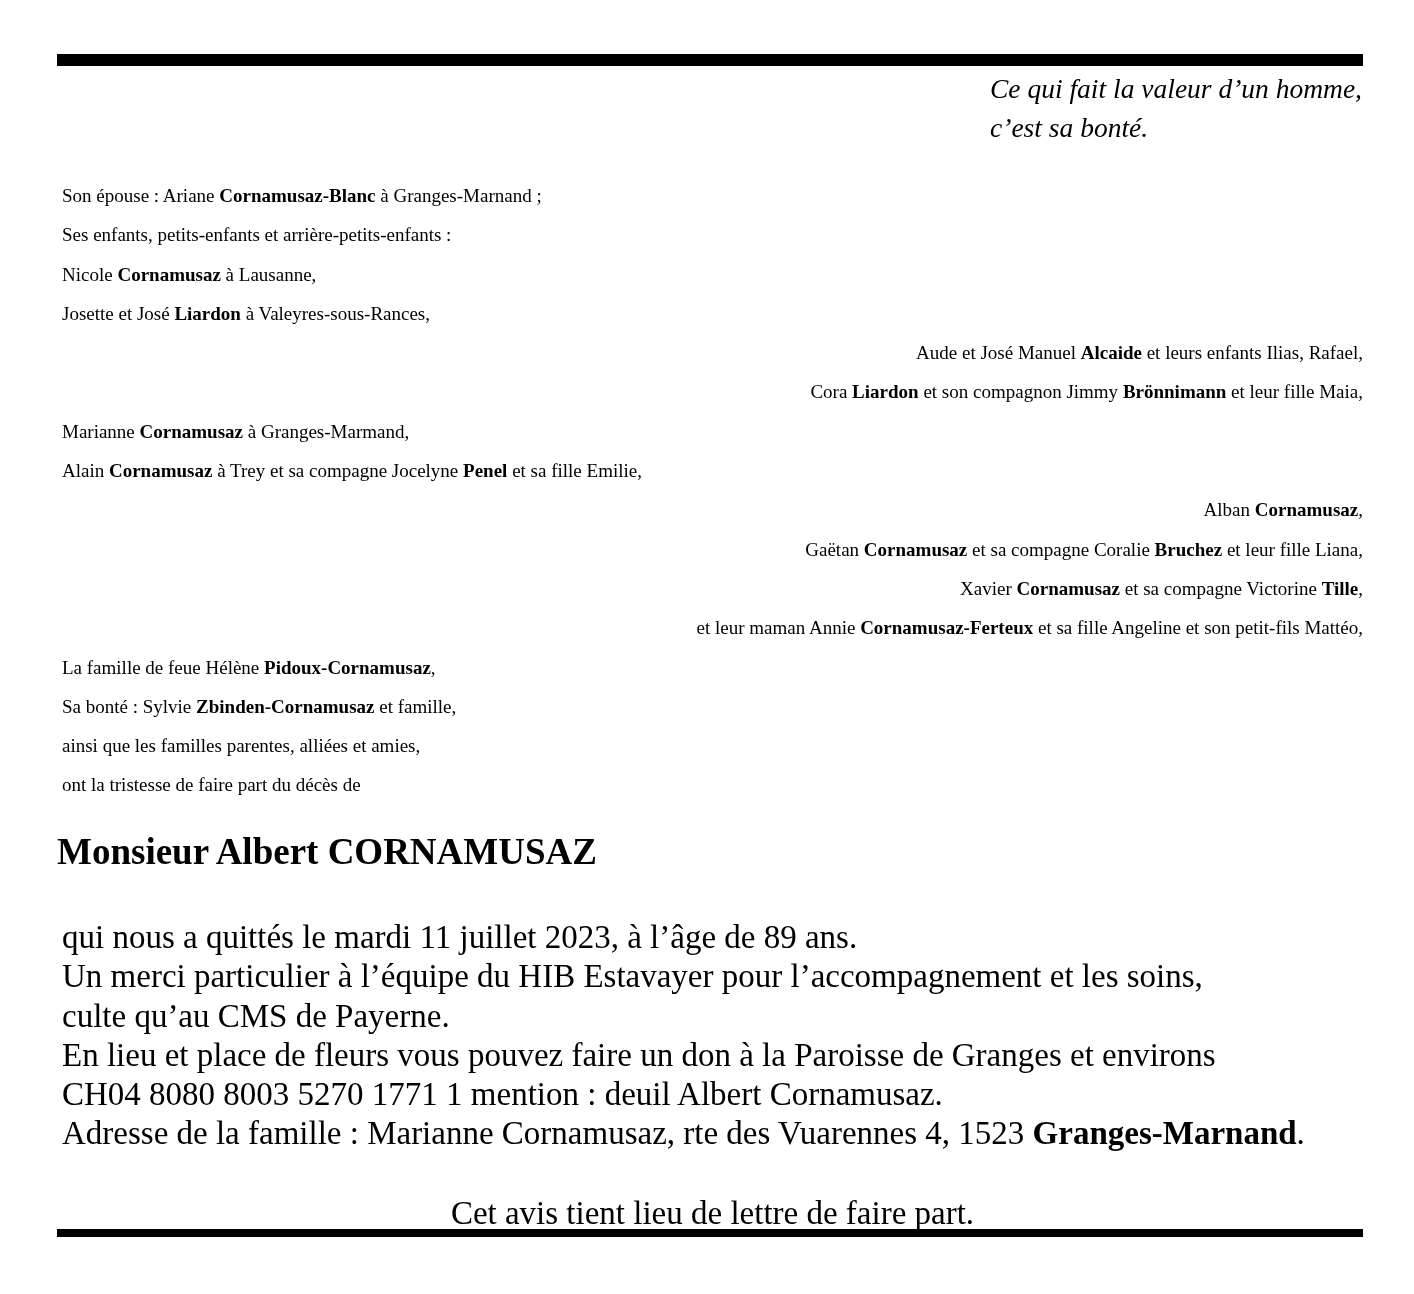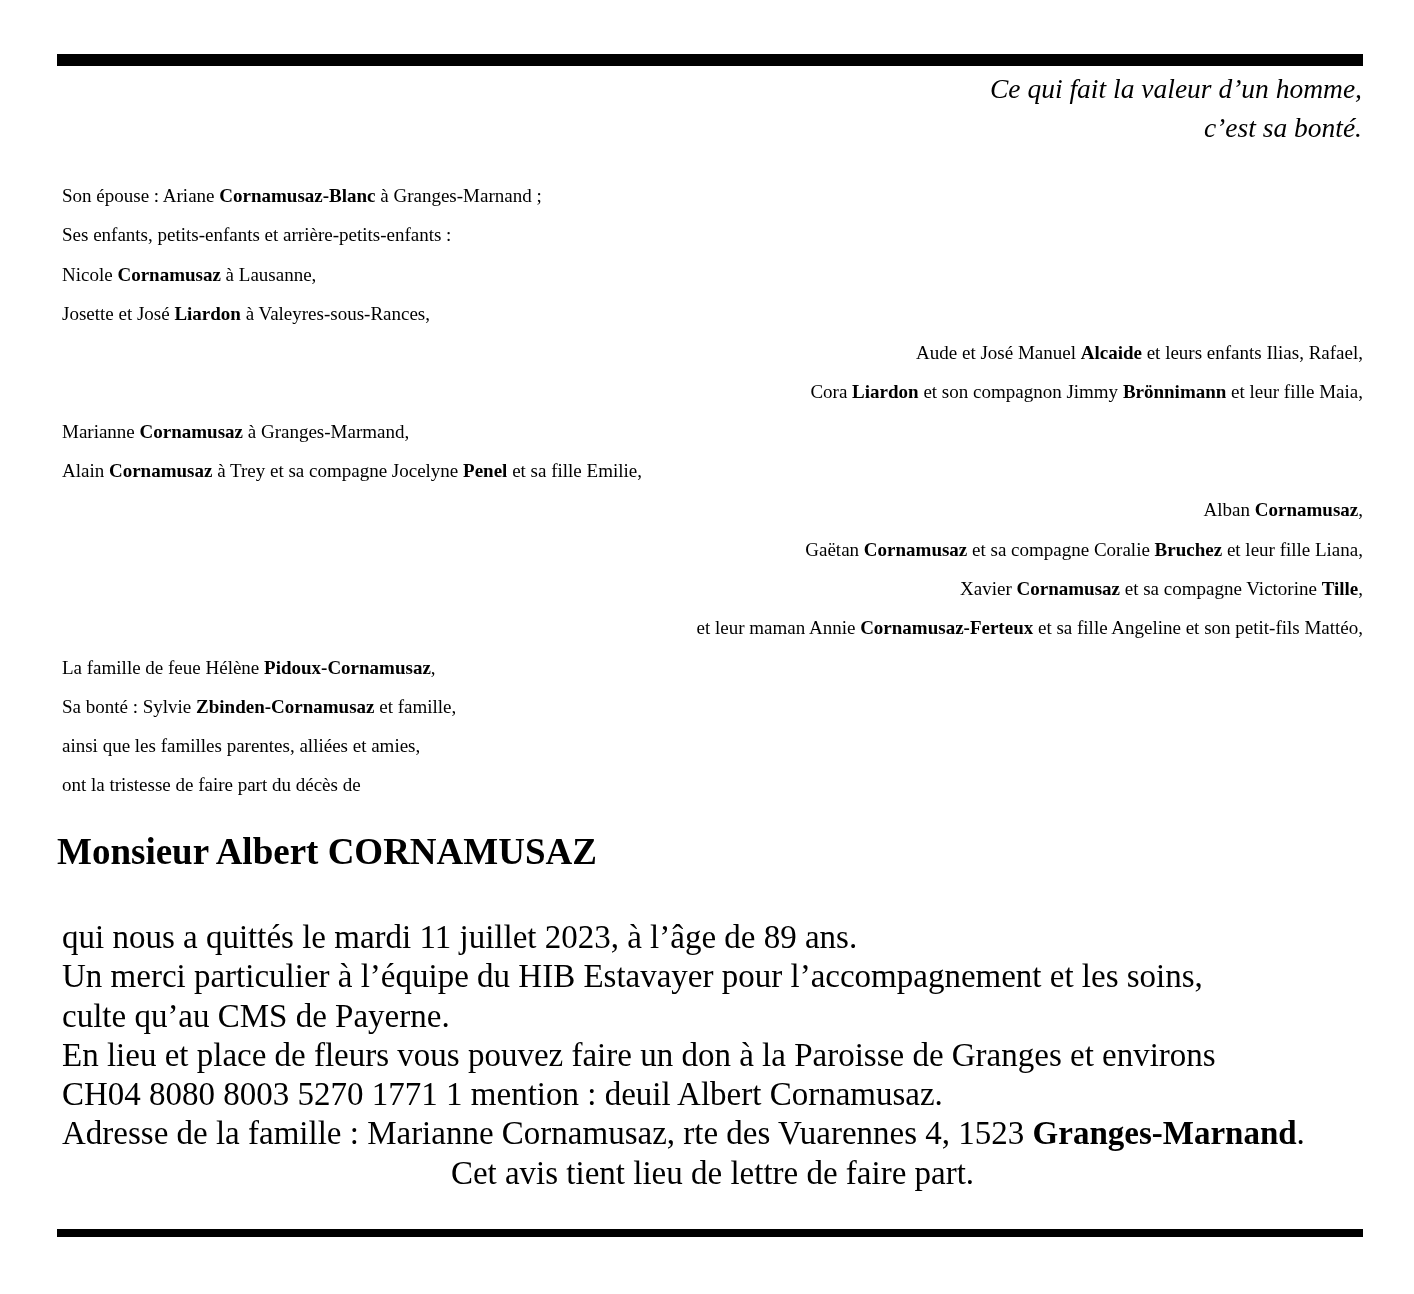--- a/index.html
+++ b/index.html
@@ -16,21 +16,20 @@
     left: 57px;
     width: 1306px;
     background: #000000;
   }
   #bar-top    { top: 54px;  height: 12px; }
   #bar-bottom { top: 1229px; height: 8px; }
 
   #quote {
     position: absolute;
     top: 69px; right: 52px;
-    text-align: right;
     font-style: italic;
     font-size: 27.5px;
     line-height: 39.3px;
     white-space: nowrap;
   }
 
   #family {
     position: absolute;
     left: 62px; top: 176px;
     width: 1301px;
@@ -51,21 +50,21 @@
   #details {
     position: absolute;
     left: 62px; top: 918px;
     width: 1301px;
     font-size: 33px;
     line-height: 39.3px;
   }
 
   p.line { margin: 0; white-space: nowrap; }
   p.line.indent { padding-left: 37px; text-align: right; }
-  p.line.center { text-align: center; white-space: normal; }
+  p.line.center { text-align: center; white-space: normal; margin-top: 40px; }
   .b { font-weight: bold; }
 </style>
 </head>
 <body>
 
 <div id="bar-top" class="bar"></div>
 
 <div id="quote">
   <p class="line">Ce qui fait la valeur d’un homme,</p>
   <p class="line">c’est sa bonté.</p>

